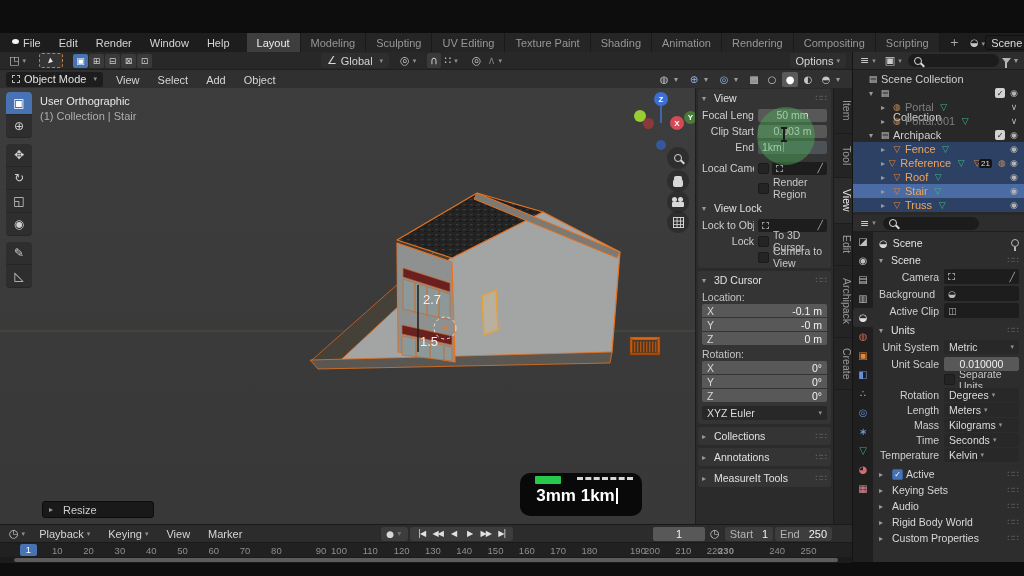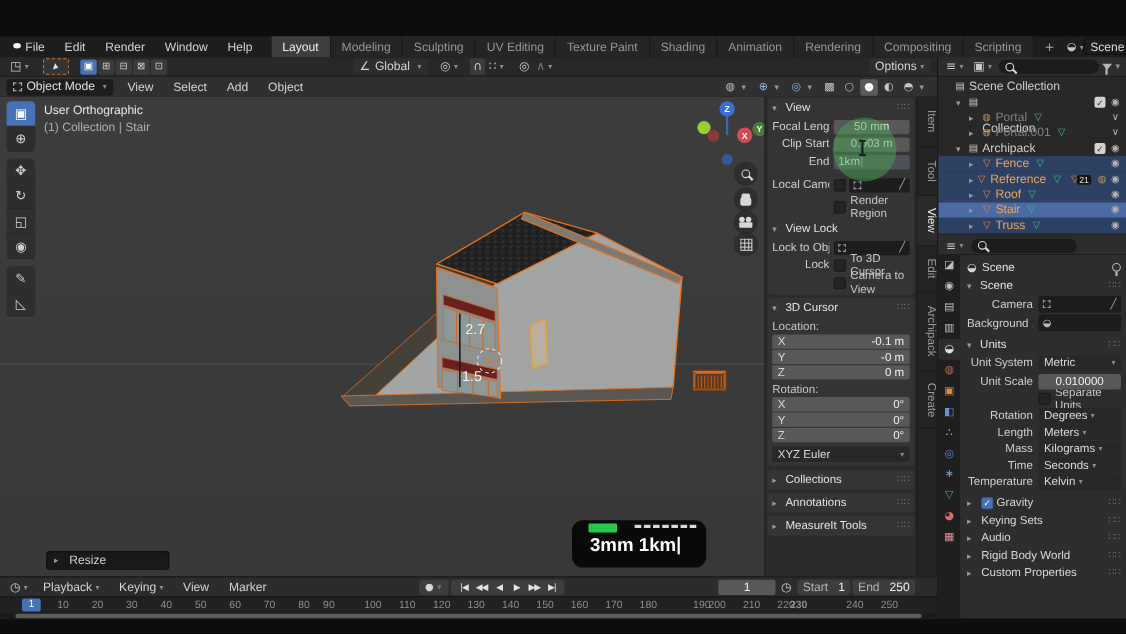--- a/index.html
+++ b/index.html
@@ -654,20 +654,26 @@
             <span class="dsq"></span>
             <span class="dropper">╱</span>
           </span>
         </div>
         <div class="crow">
           <span class="clabel">Background ..</span>
           <span class="objfield" style="height:15px">
             <span class="g" style="font-size:9px;color:#bbb">◒</span>
           </span>
         </div>
+        <div class="crow">
+          <span class="clabel">Active Clip</span>
+          <span class="objfield" style="height:15px">
+            <span class="g" style="font-size:9px;color:#bbb">◫</span>
+          </span>
+        </div>
         <div class="cphead" style="margin-top:3px">
           <span class="exp">▾</span>
           <span>Units</span>
             <span class="grip"></span>
         </div>
         <div class="crow">
           <span class="clabel">Unit System</span>
           <span class="ddfield chev">
               <span>Metric</span>
               <span style="margin-left:auto"></span>
@@ -711,21 +717,21 @@
               <span class="clabel">Temperature</span>
               <span class="ddfield chev">
                 <span>Kelvin</span>
               </span>
             </div>
           </div>
         <div id="props-collapsed" style="margin-top:4px">
             <div class="pcoll">
               <span class="exp">▸</span>
               <span class="cb on">✓</span>
-              <span>Gravity</span>
+              <span>Active</span>
               <span class="grip"></span>
             </div>
             <div class="pcoll">
               <span class="exp">▸</span>
               <span>Keying Sets</span>
               <span class="grip"></span>
             </div>
             <div class="pcoll">
               <span class="exp">▸</span>
               <span>Audio</span>
@@ -781,21 +787,21 @@
     <div id="ruler">
       <span id="curframe">1</span>
     <span class="tick" style="left: 57.3px;">10</span>
         <span class="tick" style="left: 88.6px;">20</span>
         <span class="tick" style="left: 119.9px;">30</span>
         <span class="tick" style="left: 151.2px;">40</span>
         <span class="tick" style="left: 182.5px;">50</span>
         <span class="tick" style="left: 213.8px;">60</span>
         <span class="tick" style="left: 245.1px;">70</span>
         <span class="tick" style="left: 276.4px;">80</span>
-        <span class="tick" style="left: 299px; text-align: center;">90</span>
+        <span class="tick" style="left: 321px; text-align: center;">90</span>
         <span class="tick" style="left: 339px;">100</span>
         <span class="tick" style="left: 370.3px;">110</span>
         <span class="tick" style="left: 401.6px;">120</span>
         <span class="tick" style="left: 432.9px;">130</span>
         <span class="tick" style="left: 464.2px;">140</span>
         <span class="tick" style="left: 495.5px;">150</span>
         <span class="tick" style="left: 526.8px;">160</span>
         <span class="tick" style="left: 558.1px;">170</span>
         <span class="tick" style="left: 589.4px;">180</span>
         <span class="tick" style="left: 638px;">190</span>

